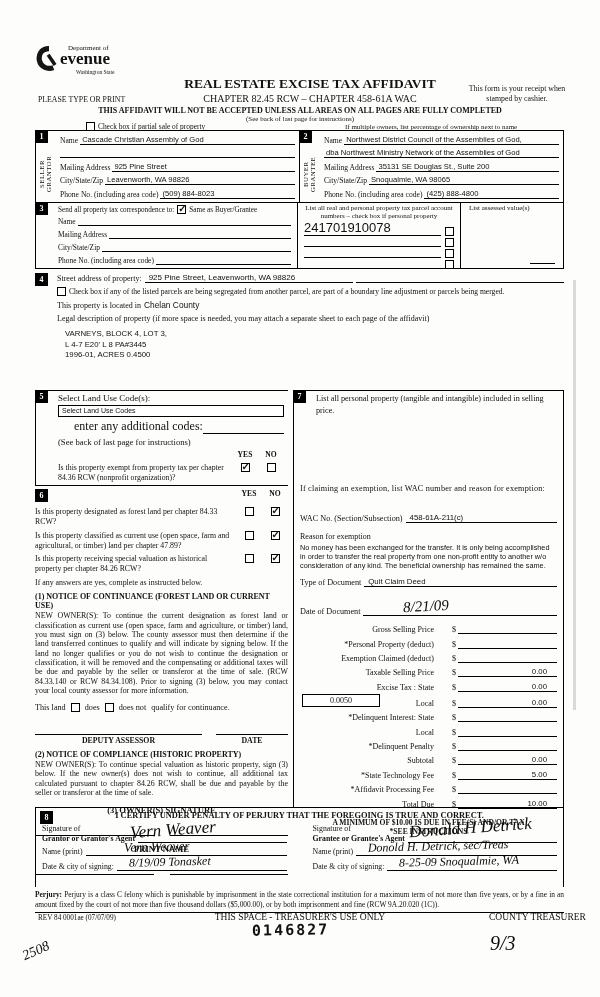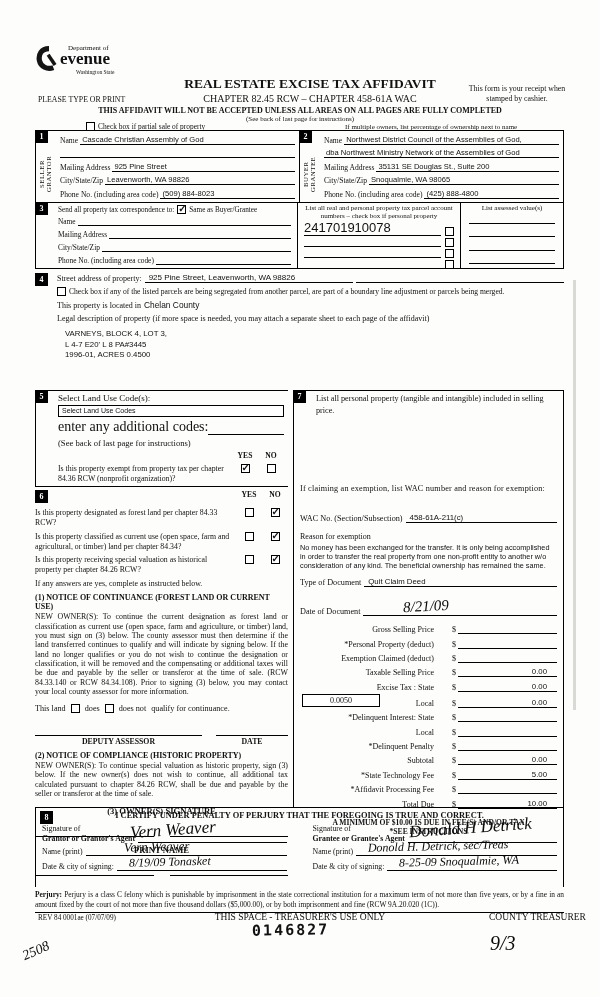--- a/index.html
+++ b/index.html
@@ -45,41 +45,41 @@
   .vlab { position:absolute; left:2px; top:16px; writing-mode:vertical-rl; transform:rotate(180deg);
     font-size:6.8px; letter-spacing:.5px; line-height:1.1; text-align:center; height:54px; }
   .fields { margin-left:22px; height:100%; display:flex; flex-direction:column; padding:1px 4px 2px 2px; }
   .frow { flex:1; display:flex; align-items:flex-end; font-size:7.6px; gap:2px; padding-bottom:1px; }
   .frow .fv { font-family:"Liberation Sans", sans-serif; font-size:7.6px; padding:0 2px; white-space:nowrap; }
 
   
   .box3 { position:absolute; left:35px; top:203px; width:529px; height:66px; border:1.5px solid #000; border-top:none; display:flex; font-size:7.4px; }
   .b3a { width:262px; border-right:1px solid #000; position:relative; display:flex; flex-direction:column; padding:2px 6px 2px 22px; }
   .b3b { width:163px; border-right:1px solid #000; display:flex; flex-direction:column; padding:1px 6px 2px 6px; }
-  .b3c { flex:1; display:flex; flex-direction:column; padding:1px 8px 2px 8px; }
+  .b3c { flex:1; display:flex; flex-direction:row; padding:1px 8px 2px 8px; }
   .corr { display:flex; align-items:center; gap:3px; font-size:7.2px; }
   .b3a .frow { font-size:7.4px; }
   .b3head { text-align:center; font-size:7px; line-height:1.15; }
   .prow { flex:1; display:flex; align-items:flex-end; gap:4px; padding-bottom:2px; }
   .prow .cb { margin-bottom:0; }
   .arow { flex:1; display:flex; align-items:flex-end; padding-bottom:2px; }
 
   
   .sec4 { position:absolute; left:35px; top:269px; width:529px; font-size:8px; }
   .s4row { position:relative; display:flex; align-items:flex-end; gap:3px; padding-left:22px; margin-top:4px; }
   .legal-lines { padding-left:30px; margin-top:6px; font-family:"Liberation Sans", sans-serif; font-size:7.8px; line-height:1.35; }
 
   
   .cols { position:absolute; left:35px; top:390px; width:529px; height:417px; display:flex; }
   .col-l { width:259px; border-right:1px solid #000; padding:0 5px 0 0; position:relative; }
   .col-r { flex:1; border-top:1px solid #000; border-right:1.5px solid #000; position:relative; padding:2px 6px 0 6px; }
 
   .box5 { position:relative; border:1px solid #000; border-right:none; padding:2px 4px 3px 22px; }
   .dd { border:1px solid #000; height:12px; font:7px "Liberation Sans", sans-serif; padding:1px 3px; margin:2px 0; background:#fff; }
-  .addl { display:flex; align-items:flex-end; font-size:14px; margin-top:2px; }
+  .addl { display:flex; align-items:flex-end; font-size:12px; margin-top:2px;margin-left:16px; }
   .ynhead { display:flex; justify-content:flex-end; font-size:7.6px; font-weight:bold; margin-top:3px; }
   .ynhead span { width:26px; text-align:center; }
   .qrow { display:flex; font-size:7.8px; line-height:1.25; margin-top:4px; }
   .qrow .qt { flex:1; padding-right:4px; }
   .qrow .cc { width:26px; text-align:center; }
   .sec6head { position:relative; margin-top:3px; height:14px; }
   .para { font-size:7.9px; line-height:1.18; text-align:justify; margin-top:4px; }
   .ntitle { font-size:8px; font-weight:bold; text-align:left; margin-top:5px; }
   .landrow { display:flex; align-items:center; gap:5px; font-size:8.2px; margin-top:8px; }
   .siglines { display:flex; gap:14px; margin-top:14px; font-size:7.8px; font-weight:bold; }
@@ -324,21 +324,21 @@
             <span>YES</span>
             <span>NO</span>
           </div>
       </div>
       <div class="qrow">
         <span class="qt">Is this property designated as forest land per chapter 84.33 RCW?</span>
         <span class="cc"><span class="cb"></span></span>
         <span class="cc"><span class="cb checked"></span></span>
       </div>
       <div class="qrow">
-        <span class="qt">Is this property classified as current use (open space, farm and agricultural, or timber) land per chapter 84.34?</span>
+        <span class="qt">Is this property classified as current use (open space, farm and agricultural, or timber) land per chapter 47.89?</span>
         <span class="cc"><span class="cb"></span></span>
         <span class="cc"><span class="cb checked"></span></span>
       </div>
       <div class="qrow">
         <span class="qt">Is this property receiving special valuation as historical property per chapter 84.26 RCW?</span>
         <span class="cc"><span class="cb"></span></span>
         <span class="cc"><span class="cb checked"></span></span>
       </div>
       <div class="para">If any answers are yes, complete as instructed below.</div>
       <div class="ntitle">(1) NOTICE OF CONTINUANCE  (FOREST LAND OR CURRENT USE)</div>

